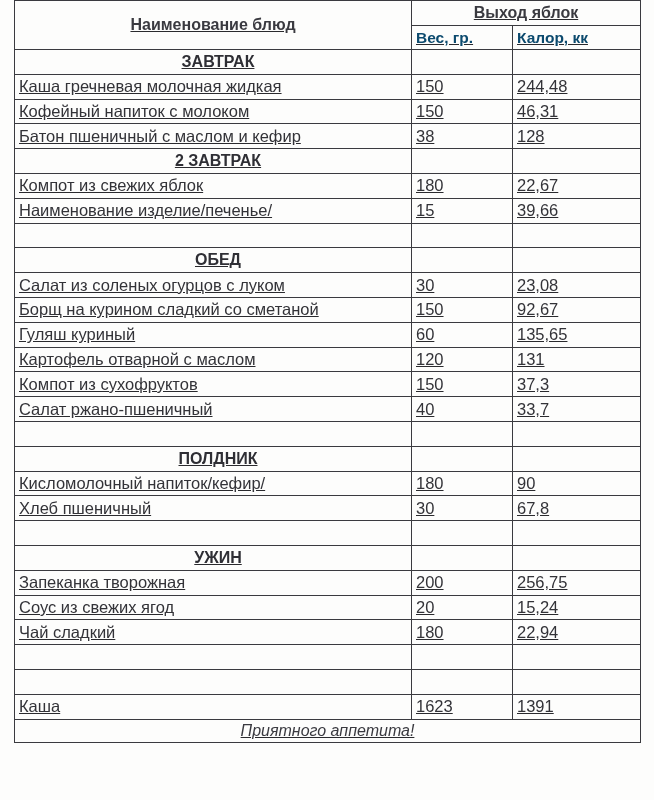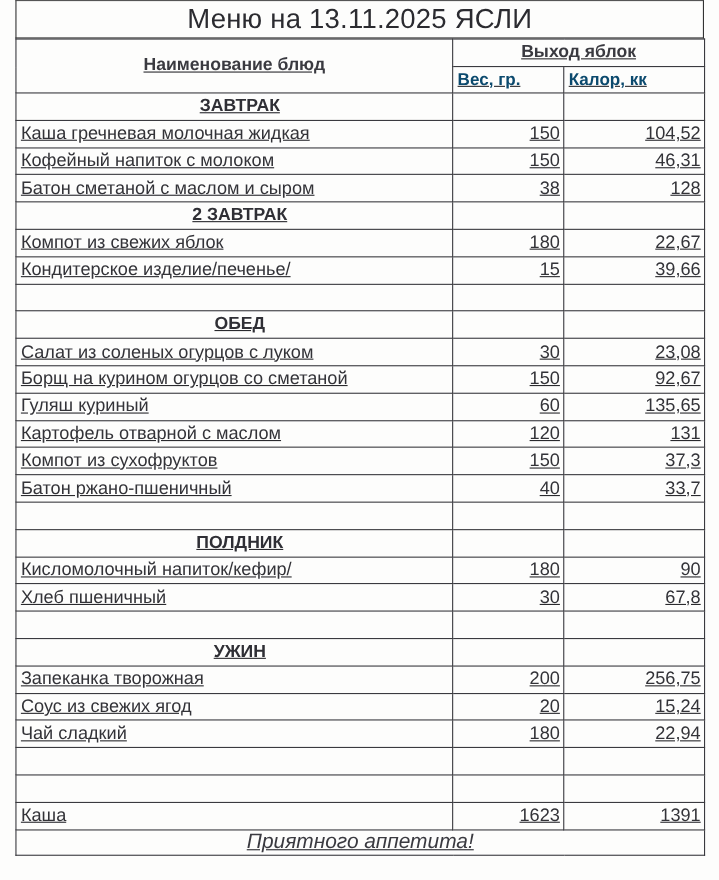--- a/index.html
+++ b/index.html
@@ -12,28 +12,27 @@
     table { border-collapse: collapse; width: 626px; table-layout: fixed; text-decoration: underline; }
     td { border: 1.3px solid #3a3a3f; padding: 0 4px; height: 23.8px; font-size: 16.5px;
          white-space: nowrap; overflow: hidden; vertical-align: middle; color: #333338; }
     col.c1 { width: 397px; }
     col.c2 { width: 101px; }
     col.c3 { width: 128px; }
     .hdr { text-align: center; font-weight: bold; font-size: 16px; color: #3a3a40; }
     .hdr-main { height: 48px; }
     .subhdr { font-weight: bold; font-size: 15.5px; height: 22px; color: #0c4a6e; }
     .sec { text-align: center; font-weight: bold; font-size: 16px; color: #2f2f35; padding-left: 14px; }
-    .num { text-align: right; padding-right: 3px; }
-    .footer { text-align: center; font-style: italic; font-size: 19px; height: 22px; color: #3a3a40; }
+    .num { padding-right: 3px; }
+    .footer { text-align: center; font-style: italic; font-size: 16px; height: 22px; color: #3a3a40; }
   </style>
 </head>
 <body>
 
 <div class="sheet">
-  <div class="title">Меню на 13.11.2025 ЯСЛИ</div>
   <table>
     <colgroup>
         <col class="c1">
         <col class="c2">
         <col class="c3">
       </colgroup>
     <tbody id="tbody">
       <tr>
         <td class="hdr hdr-main" rowspan="2">Наименование блюд</td>
         <td class="hdr" colspan="2">Выход яблок</td>
@@ -44,86 +43,86 @@
       </tr>
 
       <tr>
         <td class="sec">ЗАВТРАК</td>
           <td></td>
           <td></td>
       </tr>
       <tr>
         <td>Каша гречневая молочная жидкая</td>
         <td class="num">150</td>
-        <td class="num">104,52</td>
+        <td class="num">244,48</td>
       </tr>
       <tr>
         <td>Кофейный напиток с молоком</td>
         <td class="num">150</td>
         <td class="num">46,31</td>
       </tr>
       <tr>
-        <td>Батон сметаной с маслом и сыром</td>
+        <td>Батон пшеничный с маслом и кефир</td>
         <td class="num">38</td>
         <td class="num">128</td>
       </tr>
 
       <tr>
         <td class="sec">2 ЗАВТРАК</td>
           <td></td>
           <td></td>
       </tr>
       <tr>
         <td>Компот из свежих яблок</td>
         <td class="num">180</td>
         <td class="num">22,67</td>
       </tr>
       <tr>
-        <td>Кондитерское изделие/печенье/</td>
+        <td>Наименование изделие/печенье/</td>
         <td class="num">15</td>
         <td class="num">39,66</td>
       </tr>
       <tr>
           <td></td>
           <td></td>
           <td></td>
         </tr>
 
       <tr>
         <td class="sec">ОБЕД</td>
           <td></td>
           <td></td>
       </tr>
       <tr>
         <td>Салат из соленых огурцов с луком</td>
         <td class="num">30</td>
         <td class="num">23,08</td>
       </tr>
       <tr>
-        <td>Борщ на курином огурцов со сметаной</td>
+        <td>Борщ на курином сладкий со сметаной</td>
         <td class="num">150</td>
         <td class="num">92,67</td>
       </tr>
       <tr>
         <td>Гуляш куриный</td>
         <td class="num">60</td>
         <td class="num">135,65</td>
       </tr>
       <tr>
         <td>Картофель отварной с маслом</td>
         <td class="num">120</td>
         <td class="num">131</td>
       </tr>
       <tr>
         <td>Компот из сухофруктов</td>
         <td class="num">150</td>
         <td class="num">37,3</td>
       </tr>
       <tr>
-        <td>Батон ржано-пшеничный</td>
+        <td>Салат ржано-пшеничный</td>
         <td class="num">40</td>
         <td class="num">33,7</td>
       </tr>
       <tr>
           <td></td>
           <td></td>
           <td></td>
         </tr>
 
       <tr>

